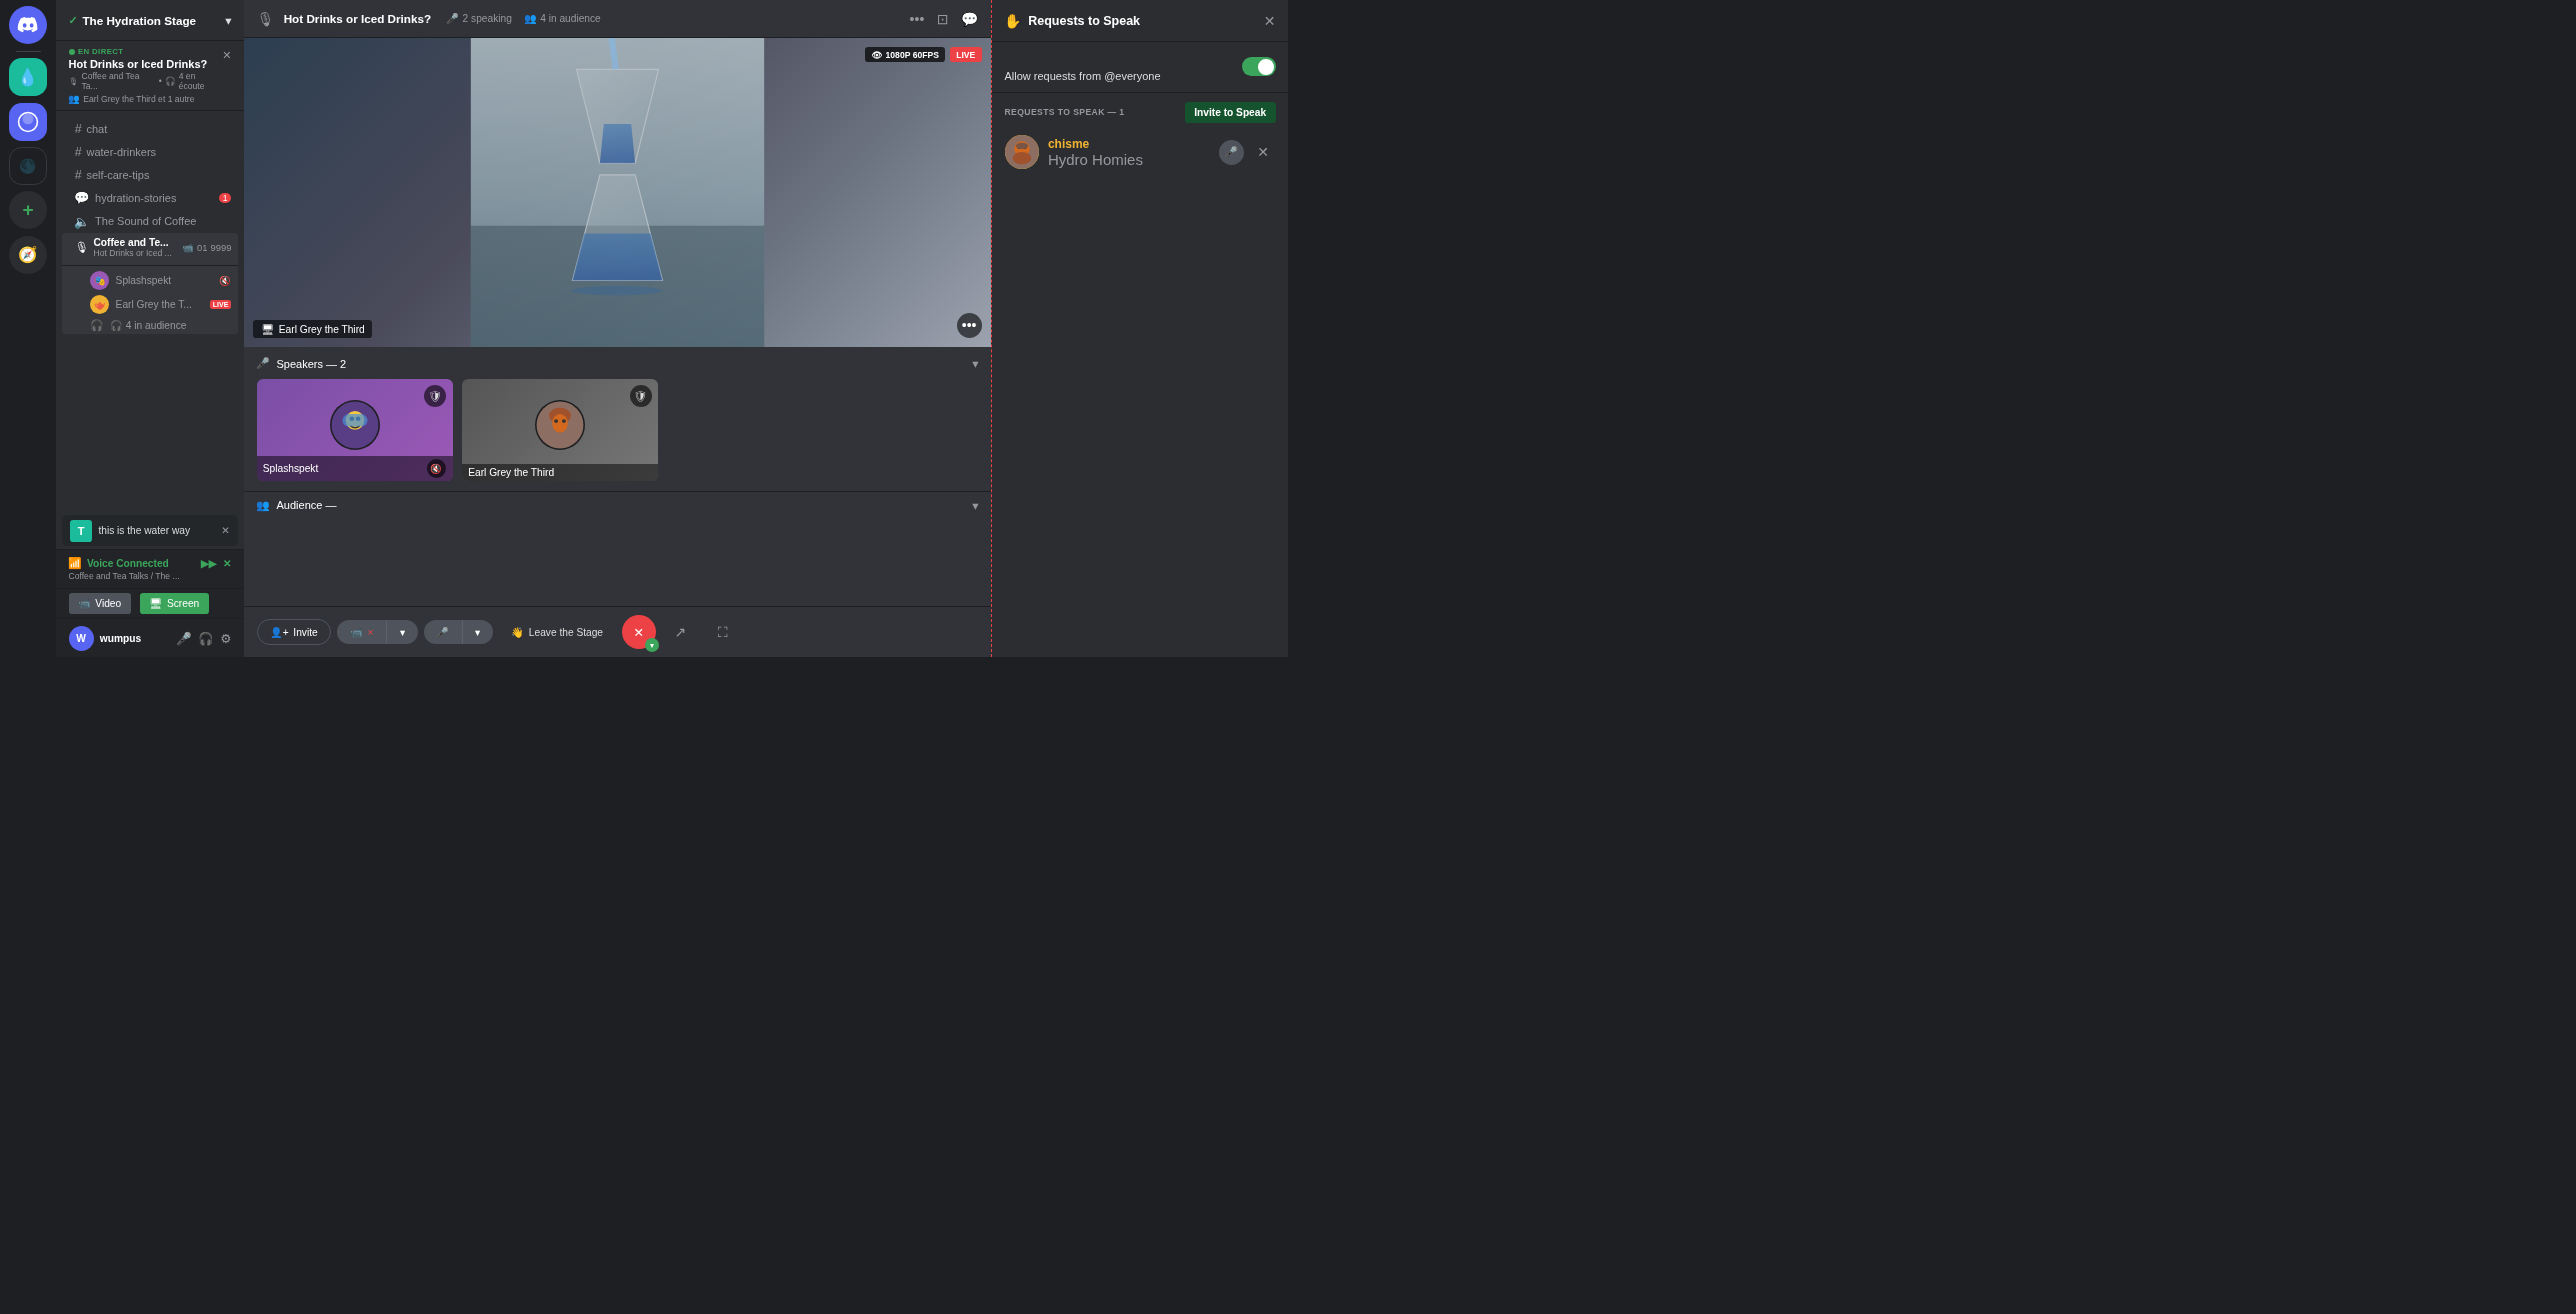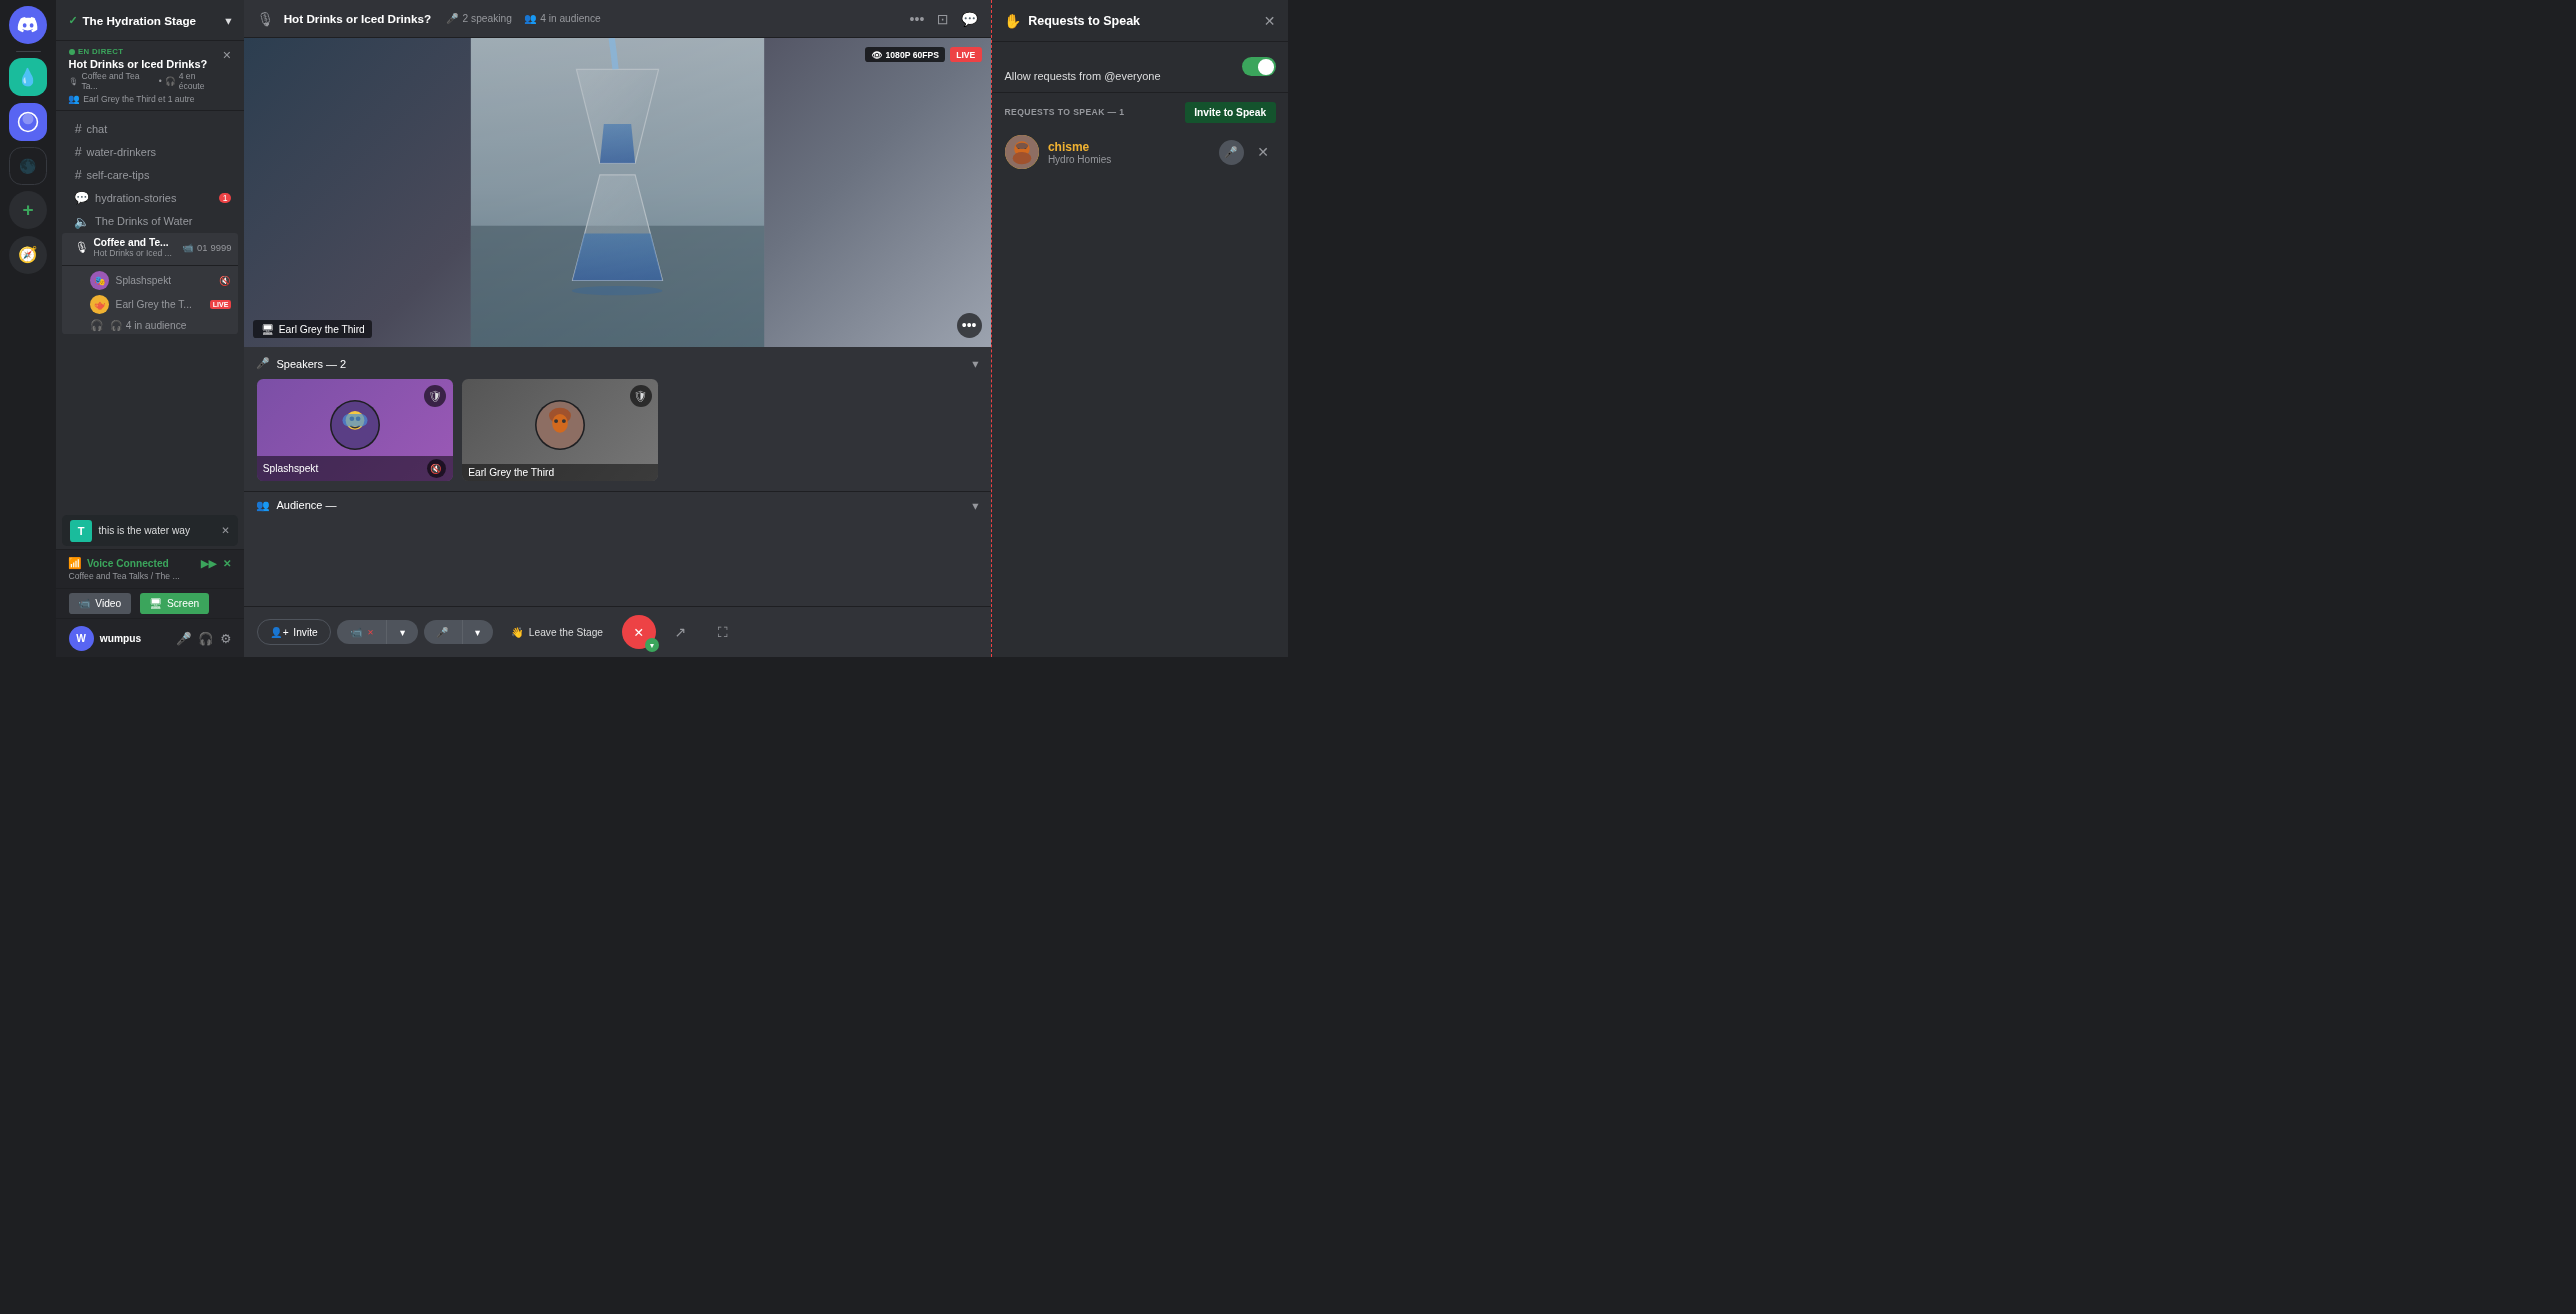--- a/index.html
+++ b/index.html
@@ -573,21 +573,21 @@
     .request-avatar {
       width: 34px; height: 34px;
       border-radius: 50%;
       background: linear-gradient(135deg, #f5a623, #f8e71c);
       display: flex; align-items: center; justify-content: center;
       font-size: 15.7px;
       flex-shrink: 0;
     }
     .request-info { flex: 1; }
     .request-name { font-size: 12px; font-weight: 600; color: #f0b232; }
-    .request-role { font-size: 10px; color: #96989d; }
+    .request-role { font-size: 15px; color: #96989d; }
     .request-actions { display: flex; gap: 6.3px; }
     .req-action-btn {
       width: 25px; height: 25px;
       border-radius: 50%;
       border: none;
       cursor: pointer;
       display: flex; align-items: center; justify-content: center;
       font-size: 11px;
     }
     .req-action-btn.accept { background: #4f545c; color: #fff; }
@@ -691,21 +691,21 @@
     </div>
 
     <div class="channel-item">
       <span class="channel-icon">💬</span>
       <span class="channel-name-text">hydration-stories</span>
       <span class="channel-badge">1</span>
     </div>
 
     <div class="channel-item">
       <span class="channel-icon">🔈</span>
-      <span class="channel-name-text">The Drinks of Water</span>
+      <span class="channel-name-text">The Sound of Coffee</span>
     </div>
 
     <div class="voice-channel-item">
       <div class="voice-channel-header">
         <span>🎙</span>
         <div style="flex:1; min-width:0;">
           <div style="font-size:10.2px; font-weight:700; color:#fff;">Coffee and Te...</div>
           <div style="font-size:8.6px; color:#96989d;">Hot Drinks or Iced ...</div>
         </div>
         <div class="voice-channel-meta">

